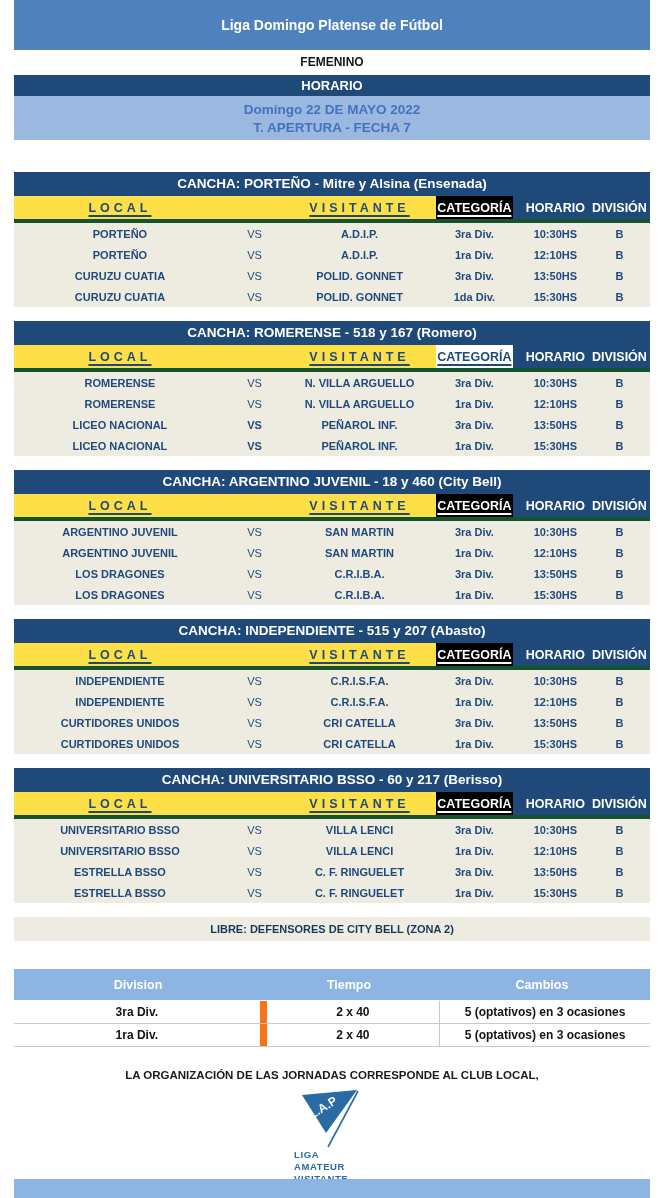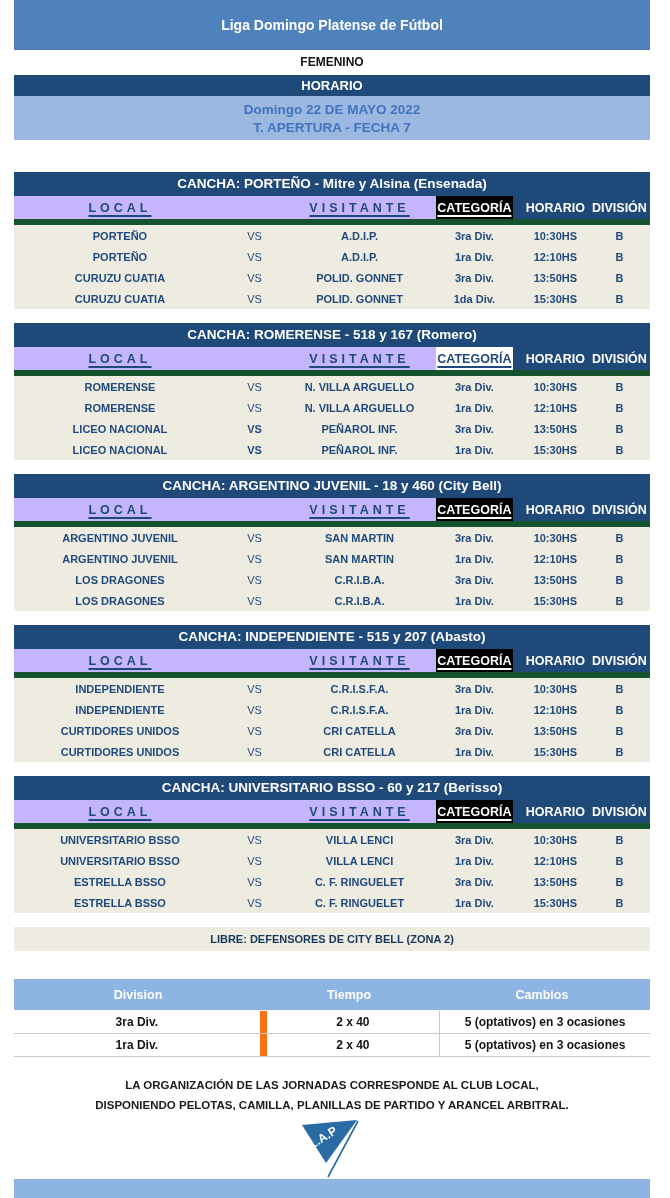--- a/index.html
+++ b/index.html
@@ -31,21 +31,21 @@
     display:flex; flex-direction:column; justify-content:center; gap:3px;
   }
 
   
   #canchas { margin-top:32px; }
   .cancha { margin-bottom:14px; }
   .cancha-title {
     height:24px; line-height:24px; background:var(--c-navy,#1F4979); color:#fff;
     font-weight:bold; font-size:13.5px; text-align:center;
   }
-  .cols { display:flex; height:23px; border-bottom:6px solid #14532d; background:#c4b5fd; }
+  .cols { display:flex; height:23px; border-bottom:4px solid #14532d; background:#fde047; }
   .c { display:flex; align-items:center; justify-content:center; }
   .w-local     { width:215px; }
   .w-vs        { width:58px;  }
   .w-visitante { width:155px; }
   .w-categoria { width:78px;  }
   .w-horario   { width:68px;padding-left:9px;  }
   .w-division  { width:62px;  }
   .cols .w-local, .cols .w-visitante {
     color:var(--c-navy,#1F4979); font-weight:bold; font-size:12.5px;
     letter-spacing:4px;
@@ -371,21 +371,20 @@
           <div class="rules-row">
             <div class="c rc rc1">1ra Div.</div>
             <div class="c rc rc2">2 x 40</div>
             <div class="c rc rc3">5 (optativos) en 3 ocasiones</div>
           </div>
         </div>
     </div>
 
     <div class="note">
       <div>LA ORGANIZACIÓN DE LAS JORNADAS CORRESPONDE AL CLUB LOCAL,</div>
-      <div>DISPONIENDO PELOTAS, CAMILLA, PLANILLAS DE PARTIDO Y ARANCEL ARBITRAL.</div>
     </div>
 
     <div class="logo">
       <svg width="76" height="62" viewBox="0 0 76 62">
         <line x1="64" y1="4" x2="34" y2="60" stroke="#2B6BA3" stroke-width="1.6"></line>
         <polygon points="8,8 63,3 32,46" fill="#2B6BA3"></polygon>
         <text id="flag-text" x="31" y="24" transform="rotate(-32 31 24)" text-anchor="middle" fill="#ffffff" font-size="12" font-weight="bold" font-family="Liberation Sans, sans-serif">L.A.P</text>
       </svg>
       <div class="logo-lines" id="logo-lines">
           <div>LIGA</div>

